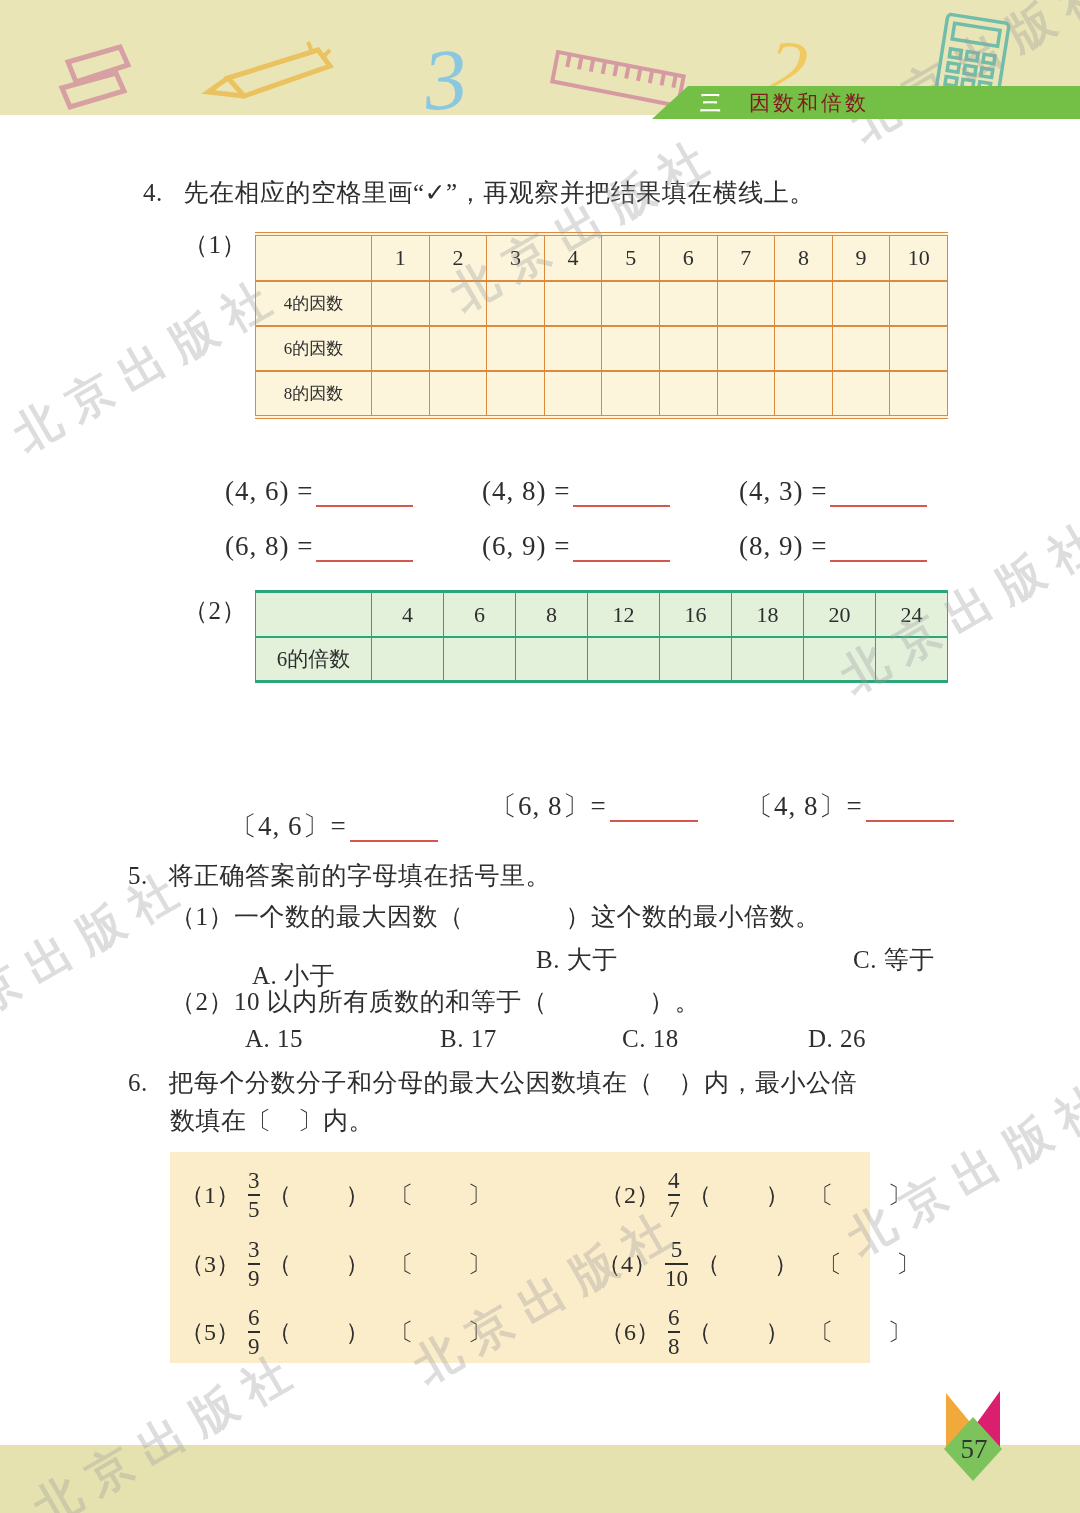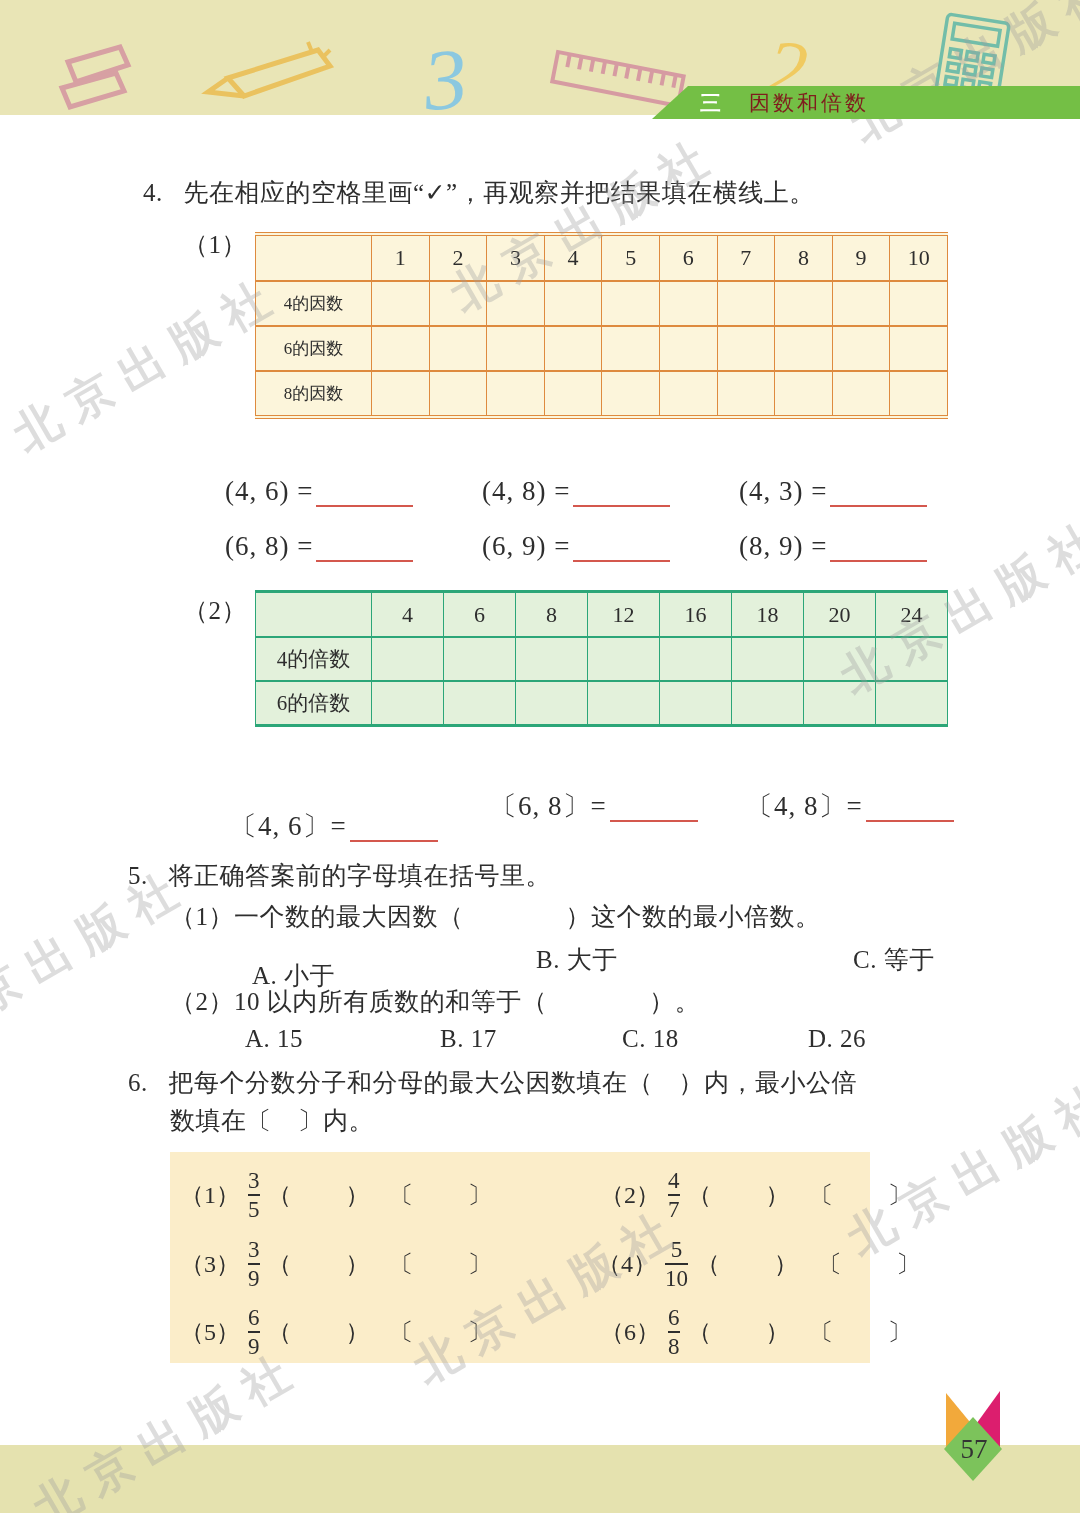--- a/index.html
+++ b/index.html
@@ -212,31 +212,20 @@
     <td>4</td>
     <td>6</td>
     <td>8</td>
     <td>12</td>
     <td>16</td>
     <td>18</td>
     <td>20</td>
     <td>24</td>
   </tr>
   <tr class="row">
-    <td>4的倍数</td>
-    <td></td>
-        <td></td>
-        <td></td>
-        <td></td>
-        <td></td>
-        <td></td>
-        <td></td>
-        <td></td>
-  </tr>
-  <tr class="row">
     <td>6的倍数</td>
     <td></td>
         <td></td>
         <td></td>
         <td></td>
         <td></td>
         <td></td>
         <td></td>
         <td></td>
   </tr>

